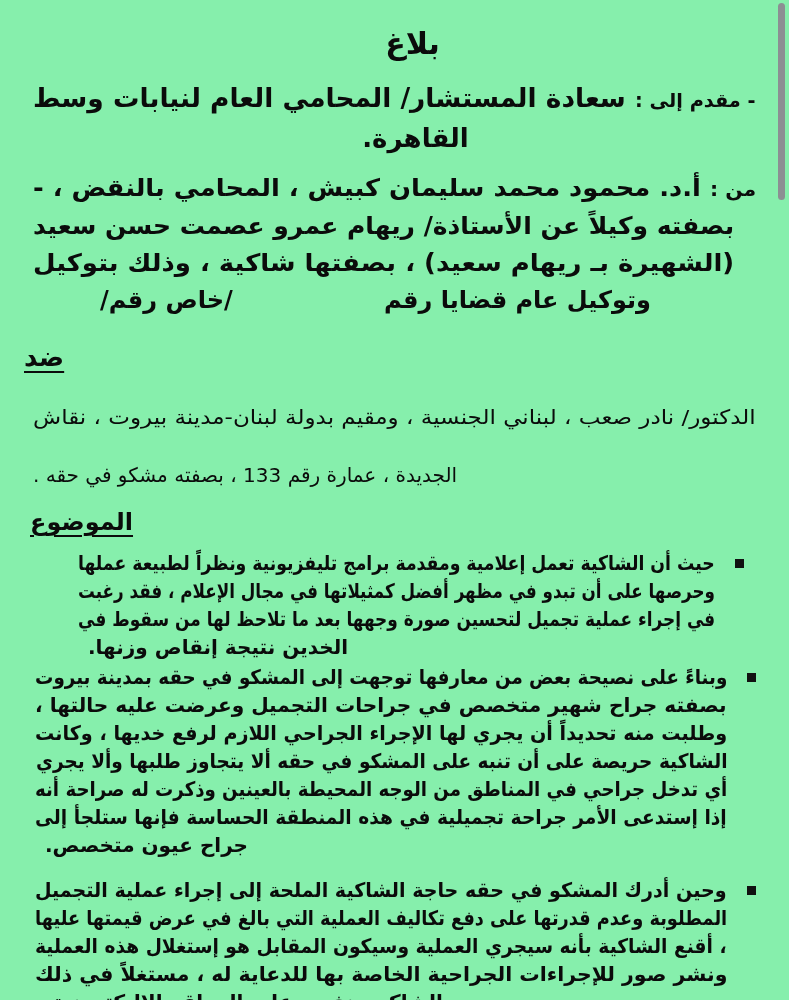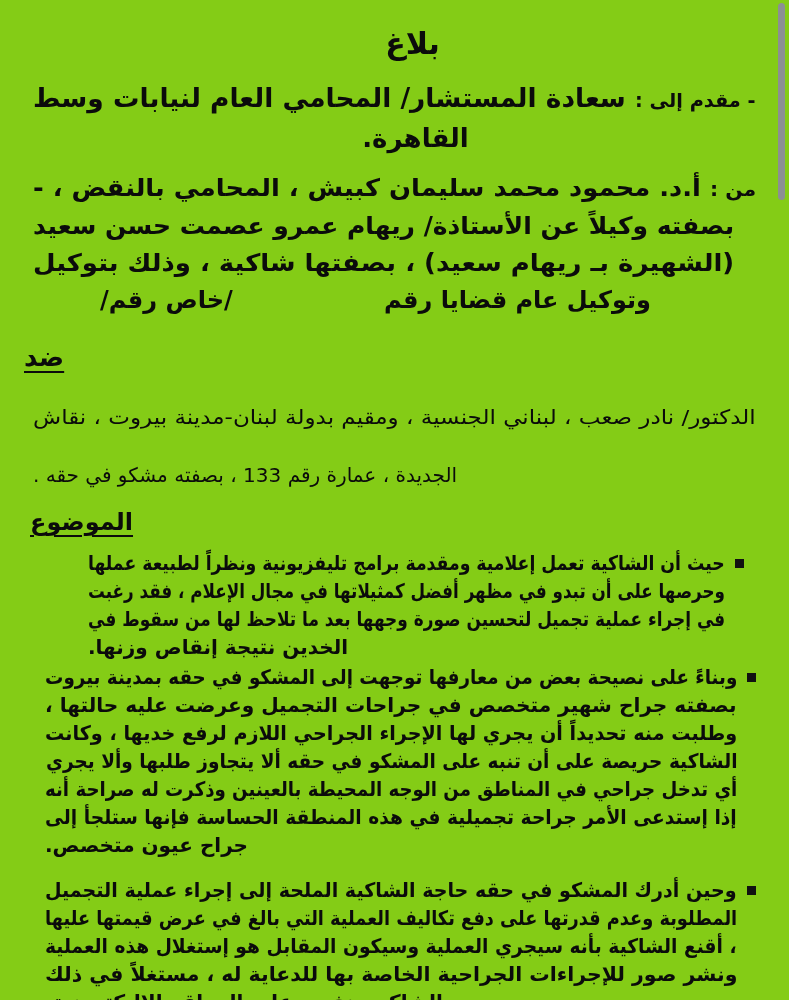--- a/index.html
+++ b/index.html
@@ -1,21 +1,21 @@
 <!DOCTYPE html>
 <html lang="ar" dir="rtl"><head>
 <meta charset="utf-8">
 <style>
   html,body{margin:0;padding:0;background:#ffffff;}
   body{
     width:789px;height:1000px;overflow:hidden;position:relative;
     font-family:"DejaVu Sans",sans-serif;color:#0b0b0b;
     -webkit-font-smoothing:antialiased;
   }
-  .page{position:relative;width:789px;height:1000px;padding:26px 33px 0 33px;box-sizing:border-box;background:#84cc16;}
+  .page{position:relative;width:789px;height:1000px;padding:26px 33px 0 33px;box-sizing:border-box;background:#86efac;}
   .scrollbar-thumb{position:absolute;left:778px;top:3px;width:7px;height:197px;border-radius:4px;background:#8c8f93;}
   .title{
     margin:0;text-align:center;font-size:30px;font-weight:bold;line-height:36px;
     transform:translateX(18px);
   }
   .line{position:relative;white-space:nowrap;}
   .fit{display:inline-block;white-space:nowrap;transform-origin:right center;}
   .para-to{margin-top:17px;}
   .para-to .line{line-height:38px;font-size:26px;font-weight:bold;}
   .para-to .prefix{font-size:19px;font-weight:bold;}
@@ -29,21 +29,21 @@
   .poa-line{display:flex;justify-content:space-between;align-items:baseline;
     padding-right:105px;padding-left:67px;line-height:37px;font-size:24px;font-weight:bold;}
   .heading{
     margin:0;text-align:left;font-weight:bold;
     text-decoration:underline;text-decoration-thickness:2px;text-underline-offset:5px;
   }
   .heading-against{margin-top:21px;font-size:26px;line-height:34px;transform:translateX(-9px);}
   .para-against{margin-top:5px;}
   .para-against .line{line-height:30px;font-size:20px;font-weight:normal;margin-top:28px;}
   .heading-subject{margin-top:13px;font-size:24px;line-height:38px;transform:translateX(-3px);}
-  .bullet{display:flex;gap:9px;}
+  .bullet{display:flex;gap:19px;}
   .bullet-1{margin-top:8px;padding-right:12px;padding-left:55px;}
   .bullet-2{margin-top:2px;padding-right:0;padding-left:12px;}
   .bullet-3{margin-top:17px;padding-right:0;padding-left:12px;}
   .marker{flex:0 0 10px;padding-top:10px;}
   .marker .sq{display:block;width:9px;height:9px;background:#111111;}
   .bullet .lines{flex:1 1 auto;min-width:0;}
   .bullet .line{line-height:28px;font-size:20px;font-weight:bold;}
 </style>
 </head>
 <body>

